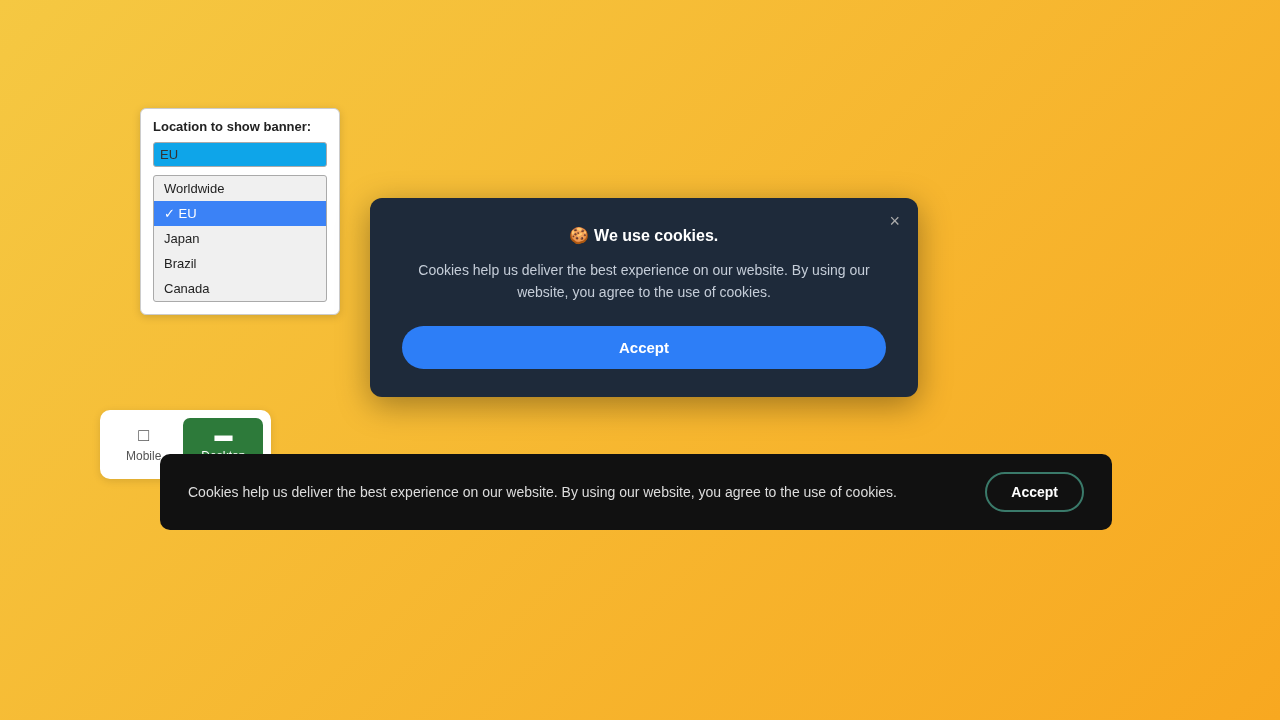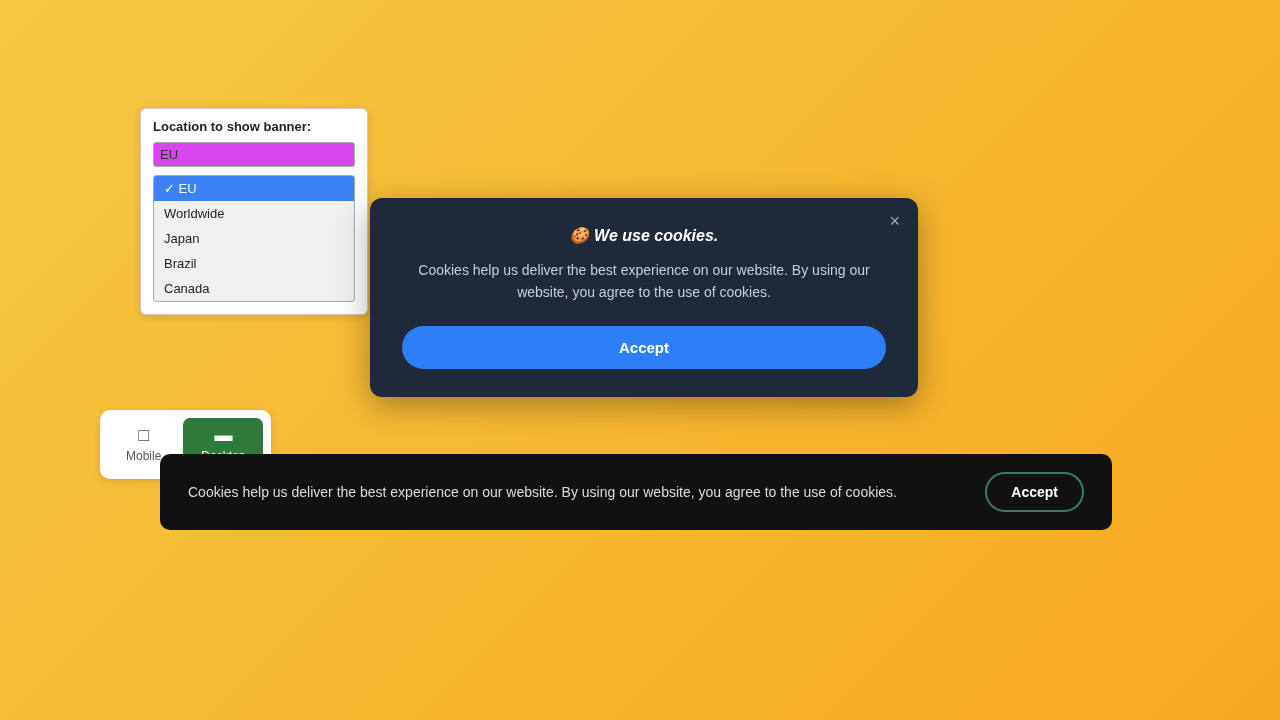--- a/index.html
+++ b/index.html
@@ -15,40 +15,40 @@
 
     
     .location-widget {
       position: absolute;
       top: 108px;
       left: 140px;
       background: #fff;
       border: 1px solid #ccc;
       border-radius: 6px;
       padding: 10px 12px 12px;
-      width: 228px;
+      width: 200px;
       box-shadow: 0 2px 8px rgba(0,0,0,0.15);
     }
     .location-label {
       font-size: 13px;
       font-weight: 600;
       color: #222;
       margin-bottom: 8px;
     }
     .location-select-wrapper {
       position: relative;
       margin-bottom: 8px;
     }
     .location-select-box {
       width: 100%;
       padding: 4px 6px;
       font-size: 13px;
       border: 1px solid #aaa;
       border-radius: 3px;
-      background: #d946ef;
+      background: #0ea5e9;
       color: #333;
       appearance: none;
       cursor: pointer;
     }
     .dropdown-list {
       border: 1px solid #aaa;
       border-radius: 3px;
       background: #f0f0f0;
       overflow: hidden;
     }
@@ -84,21 +84,20 @@
       background: none;
       border: none;
       line-height: 1;
     }
     .cookie-modal-title {
       text-align: center;
       color: #fff;
       font-size: 16px;
       font-weight: 600;
       margin-bottom: 14px;
-      font-style: italic;
     }
     .cookie-modal-body {
       text-align: center;
       color: #c5cdd8;
       font-size: 14px;
       line-height: 1.6;
       margin-bottom: 22px;
     }
     .cookie-modal-accept {
       display: block;
@@ -187,22 +186,22 @@
 <body>
 
 <div class="location-widget">
   <div class="location-label">Location to show banner:</div>
   <div class="location-select-wrapper">
     <select class="location-select-box">
       <option>EU</option>
     </select>
   </div>
   <div class="dropdown-list">
+    <div class="dropdown-item">Worldwide</div>
     <div class="dropdown-item selected">✓ EU</div>
-    <div class="dropdown-item">Worldwide</div>
     <div class="dropdown-item">Japan</div>
     <div class="dropdown-item">Brazil</div>
     <div class="dropdown-item">Canada</div>
   </div>
 </div>
 
 <div class="cookie-modal">
   <button class="cookie-modal-close">×</button>
   <div class="cookie-modal-title">🍪 We use cookies.</div>
   <div class="cookie-modal-body">Cookies help us deliver the best experience on our website. By using our website, you agree to the use of cookies.</div>

